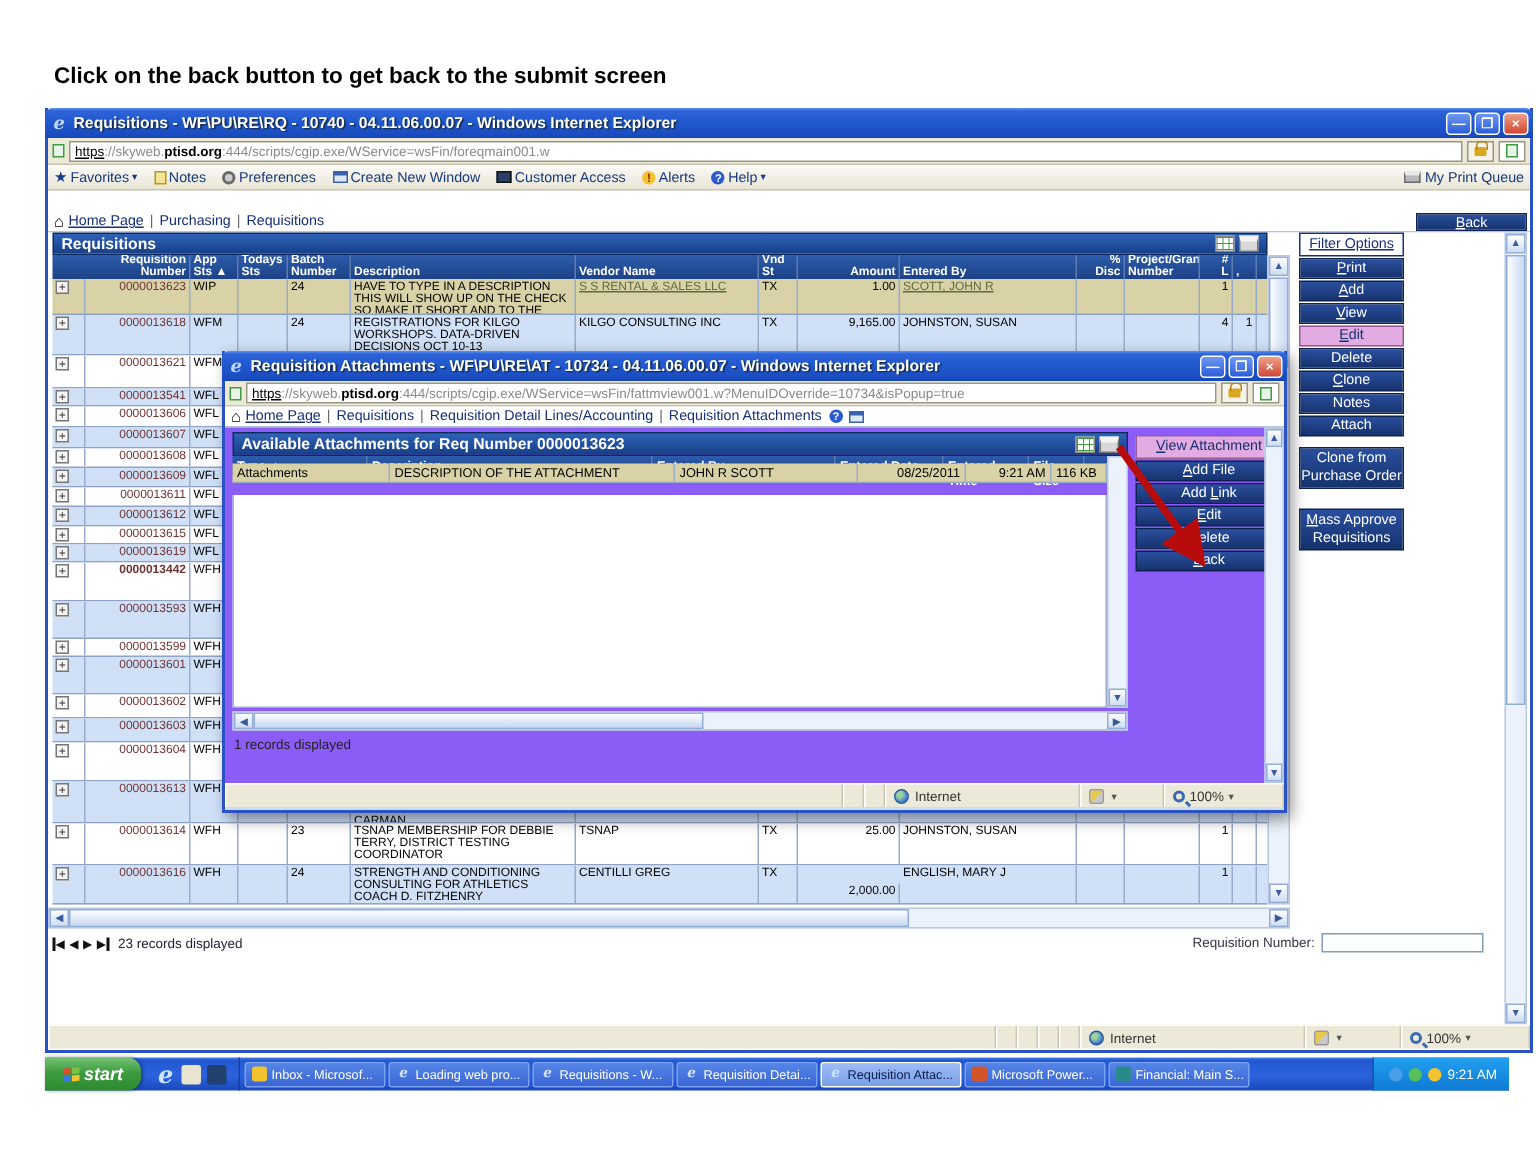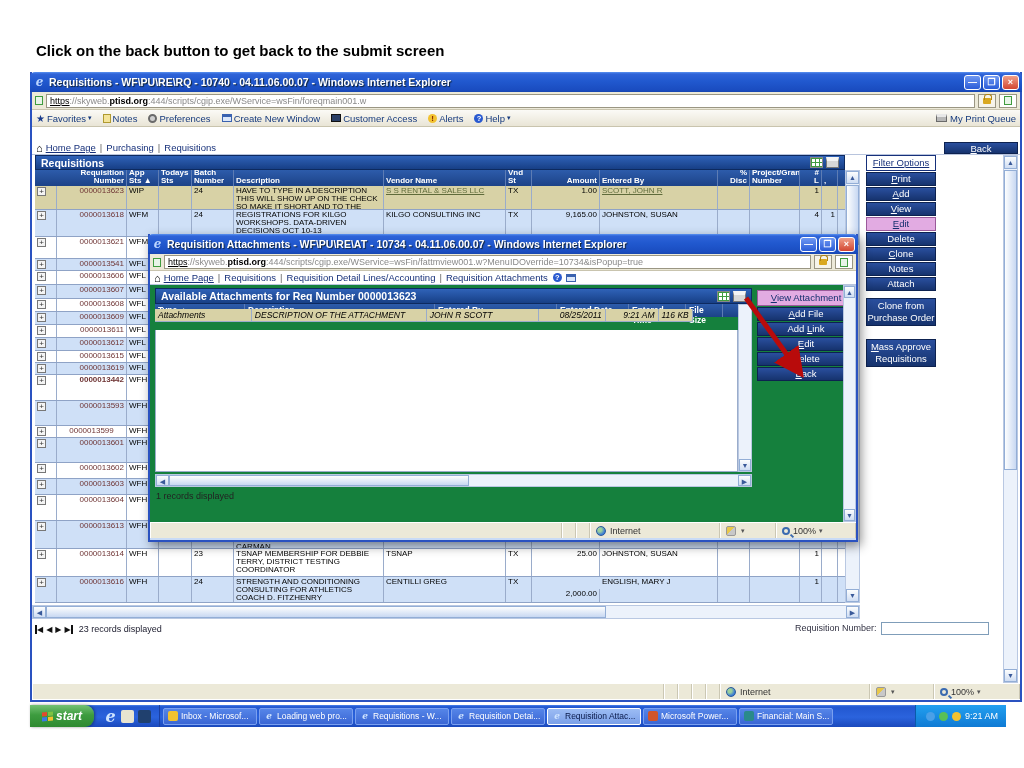--- a/index.html
+++ b/index.html
@@ -132,21 +132,21 @@
     align-items:center; padding:0 5px; }
   .st-fill { flex:1; }
   .globe { width:10px; height:10px; border-radius:50%; background:radial-gradient(circle at 35% 35%, #9cd09c 25%, #3a7ad6 70%); border:1px solid #2a5a9a; margin-right:4px; }
   .mag { position:relative; width:8px; height:8px; border:2px solid #3a6ab0; border-radius:50%; margin-right:3px; }
   .mag::after { content:""; position:absolute; left:6px; top:6px; width:4px; height:2px; background:#3a6ab0; transform:rotate(45deg); }
   .tinydrop { font-size:7px; margin-left:3px; color:#555; }
   .shieldish { width:10px; height:10px; background:linear-gradient(135deg,#e8c84a 50%,#c8c8c8 50%); border:1px solid #999; border-radius:2px; margin-right:2px; }
 
   
   .modal { box-shadow:3px 4px 10px rgba(0,0,0,.45); background:#c9dbf6; }
-  .m-content { position:absolute; left:0; right:0; background:#15803d; }
+  .m-content { position:absolute; left:0; right:0; background:#8b5cf6; }
   .mgrid-colhead { display:flex; background:linear-gradient(180deg,#2d5cab,#1c4287); color:#fff; font-size:8.5px; font-weight:bold; }
   .mgrid-colhead .hc { padding:1px 3px; border-right:1px solid #5d7cb4; }
   .mgrid-row { display:flex; background:#d8d2a6; font-size:8.5px; border-bottom:1px solid #9aaccb; }
   .mgrid-row .tc { padding:1px 3px; border-right:1px solid #9aaccb; overflow:hidden; white-space:nowrap; }
   .m-records { position:absolute; font-size:9px; color:#222; }
   .m-side { position:absolute; display:flex; flex-direction:column; gap:1px; }
   .m-side .abtn { width:98px; }
   .arrow-svg { position:absolute; left:0; top:0; pointer-events:none; z-index:50; }
 
   
@@ -505,21 +505,21 @@
             <span class="tc " style="width: 26px;"></span>
             <span class="tc r" style="width: 68px;"></span>
             <span class="tc " style="width: 118px;"></span>
             <span class="tc " style="width: 32px;"></span>
             <span class="tc " style="width: 50px;"></span>
             <span class="tc r" style="width: 22px;"></span>
             <span class="tc r" style="width: 16px;"></span>
           </div>
           <div class="trow white" style="height: 12px;">
             <span class="tc" style="width: 22px;"><span class="plusbox">+</span></span>
-            <span class="tc num" style="width: 70px; text-align: center;">0000013599</span>
+            <span class="tc num" style="width: 70px;">0000013599</span>
             <span class="tc " style="width: 32px;">WFH</span>
             <span class="tc " style="width: 33px;"></span>
             <span class="tc " style="width: 42px;"></span>
             <span class="tc " style="width: 150px;"></span>
             <span class="tc " style="width: 122px;"></span>
             <span class="tc " style="width: 26px;"></span>
             <span class="tc r" style="width: 68px;"></span>
             <span class="tc " style="width: 118px;"></span>
             <span class="tc " style="width: 32px;"></span>
             <span class="tc " style="width: 50px;"></span>
@@ -757,21 +757,21 @@
         </span>
       </div>
       <div class="mgrid-colhead" style="position:absolute; left:5px; top:19px; width:583px; height:13px;" id="modal-cols">
           <span class="hc" style="width: 90px;">Type ▲</span>
           <span class="hc" style="width: 190px;">Description</span>
           <span class="hc" style="width: 122px;">Entered By</span>
           <span class="hc" style="width: 72px;">Entered Date</span>
           <span class="hc" style="width: 57px;">Entered Time</span>
           <span class="hc" style="width: 37px;">File Size</span>
         </div>
-      <div class="mgrid-row" style="position:absolute; left:5px; top:24px; width:538px; height:13px;font-style:italic;" id="modal-row">
+      <div class="mgrid-row" style="position:absolute; left:5px; top:24px; width:583px; height:13px;" id="modal-row">
           <span class="tc " style="width: 105px; text-align: left;">Attachments</span>
           <span class="tc " style="width: 190px; text-align: left;">DESCRIPTION OF THE ATTACHMENT</span>
           <span class="tc " style="width: 122px; text-align: left;">JOHN R SCOTT</span>
           <span class="tc r" style="width: 72px; text-align: right;">08/25/2011</span>
           <span class="tc r" style="width: 57px; text-align: right;">9:21 AM</span>
           <span class="tc " style="width: 37px; text-align: left;">116 KB</span>
         </div>
       <div style="position:absolute; left:5px; top:45px; width:583px; height:142px; background:#fff; border:1px solid #9aaccb; border-top:none;"></div>
 
       <div class="scroll-v" style="left:588px; top:19px; width:14px; height:168px;">

